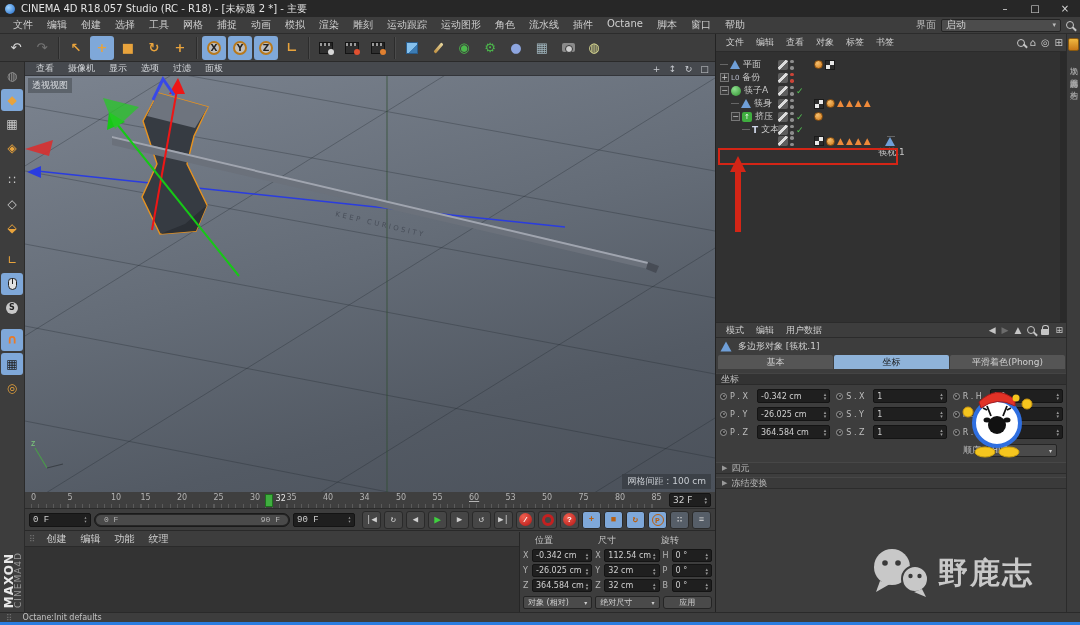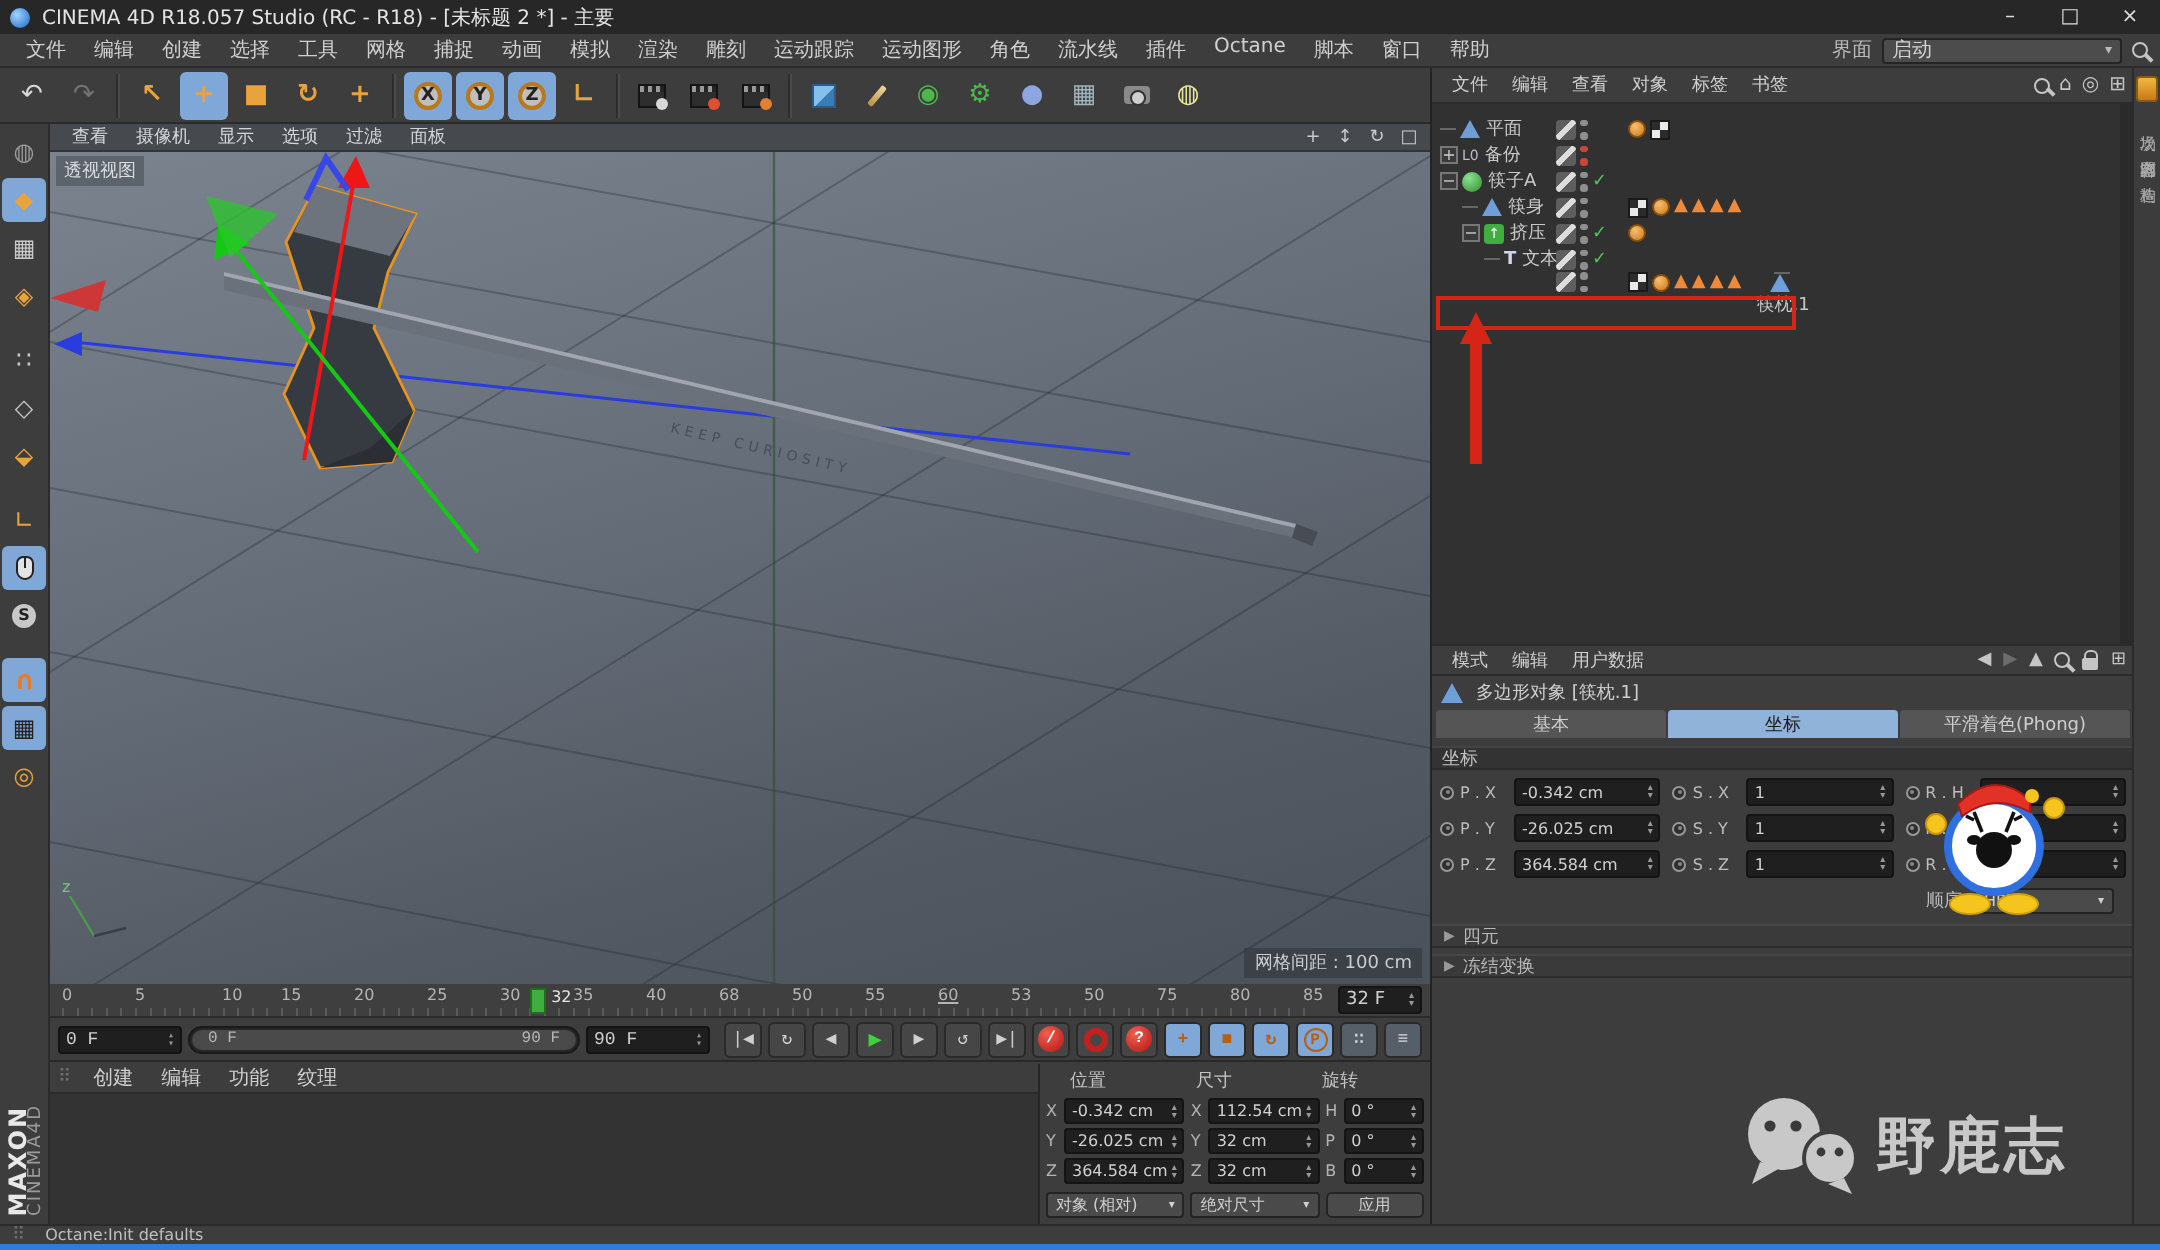--- a/index.html
+++ b/index.html
@@ -444,21 +444,21 @@
     <div id="ruler-ticks">
         <span class="tick-label" style="left: 6px;">0</span>
         <span class="tick-label" style="left: 42.5px;">5</span>
         <span class="tick-label" style="left: 86px;">10</span>
         <span class="tick-label" style="left: 115.5px;">15</span>
         <span class="tick-label" style="left: 152px;">20</span>
         <span class="tick-label" style="left: 188.5px;">25</span>
         <span class="tick-label" style="left: 225px;">30</span>
         <span class="tick-label" style="left: 261.5px;">35</span>
         <span class="tick-label" style="left: 298px;">40</span>
-        <span class="tick-label" style="left: 334.5px;">68</span>
+        <span class="tick-label" style="left: 334.5px;">34</span>
         <span class="tick-label" style="left: 371px;">50</span>
         <span class="tick-label" style="left: 407.5px;">55</span>
         <span class="tick-label" style="left: 444px; text-decoration: underline;">60</span>
         <span class="tick-label" style="left: 480.5px;">53</span>
         <span class="tick-label" style="left: 517px;">50</span>
         <span class="tick-label" style="left: 553.5px;">75</span>
         <span class="tick-label" style="left: 590px;">80</span>
         <span class="tick-label" style="left: 626.5px;">85</span>
         <span class="tick-label" style="left: 663px;">90</span>
       </div>

